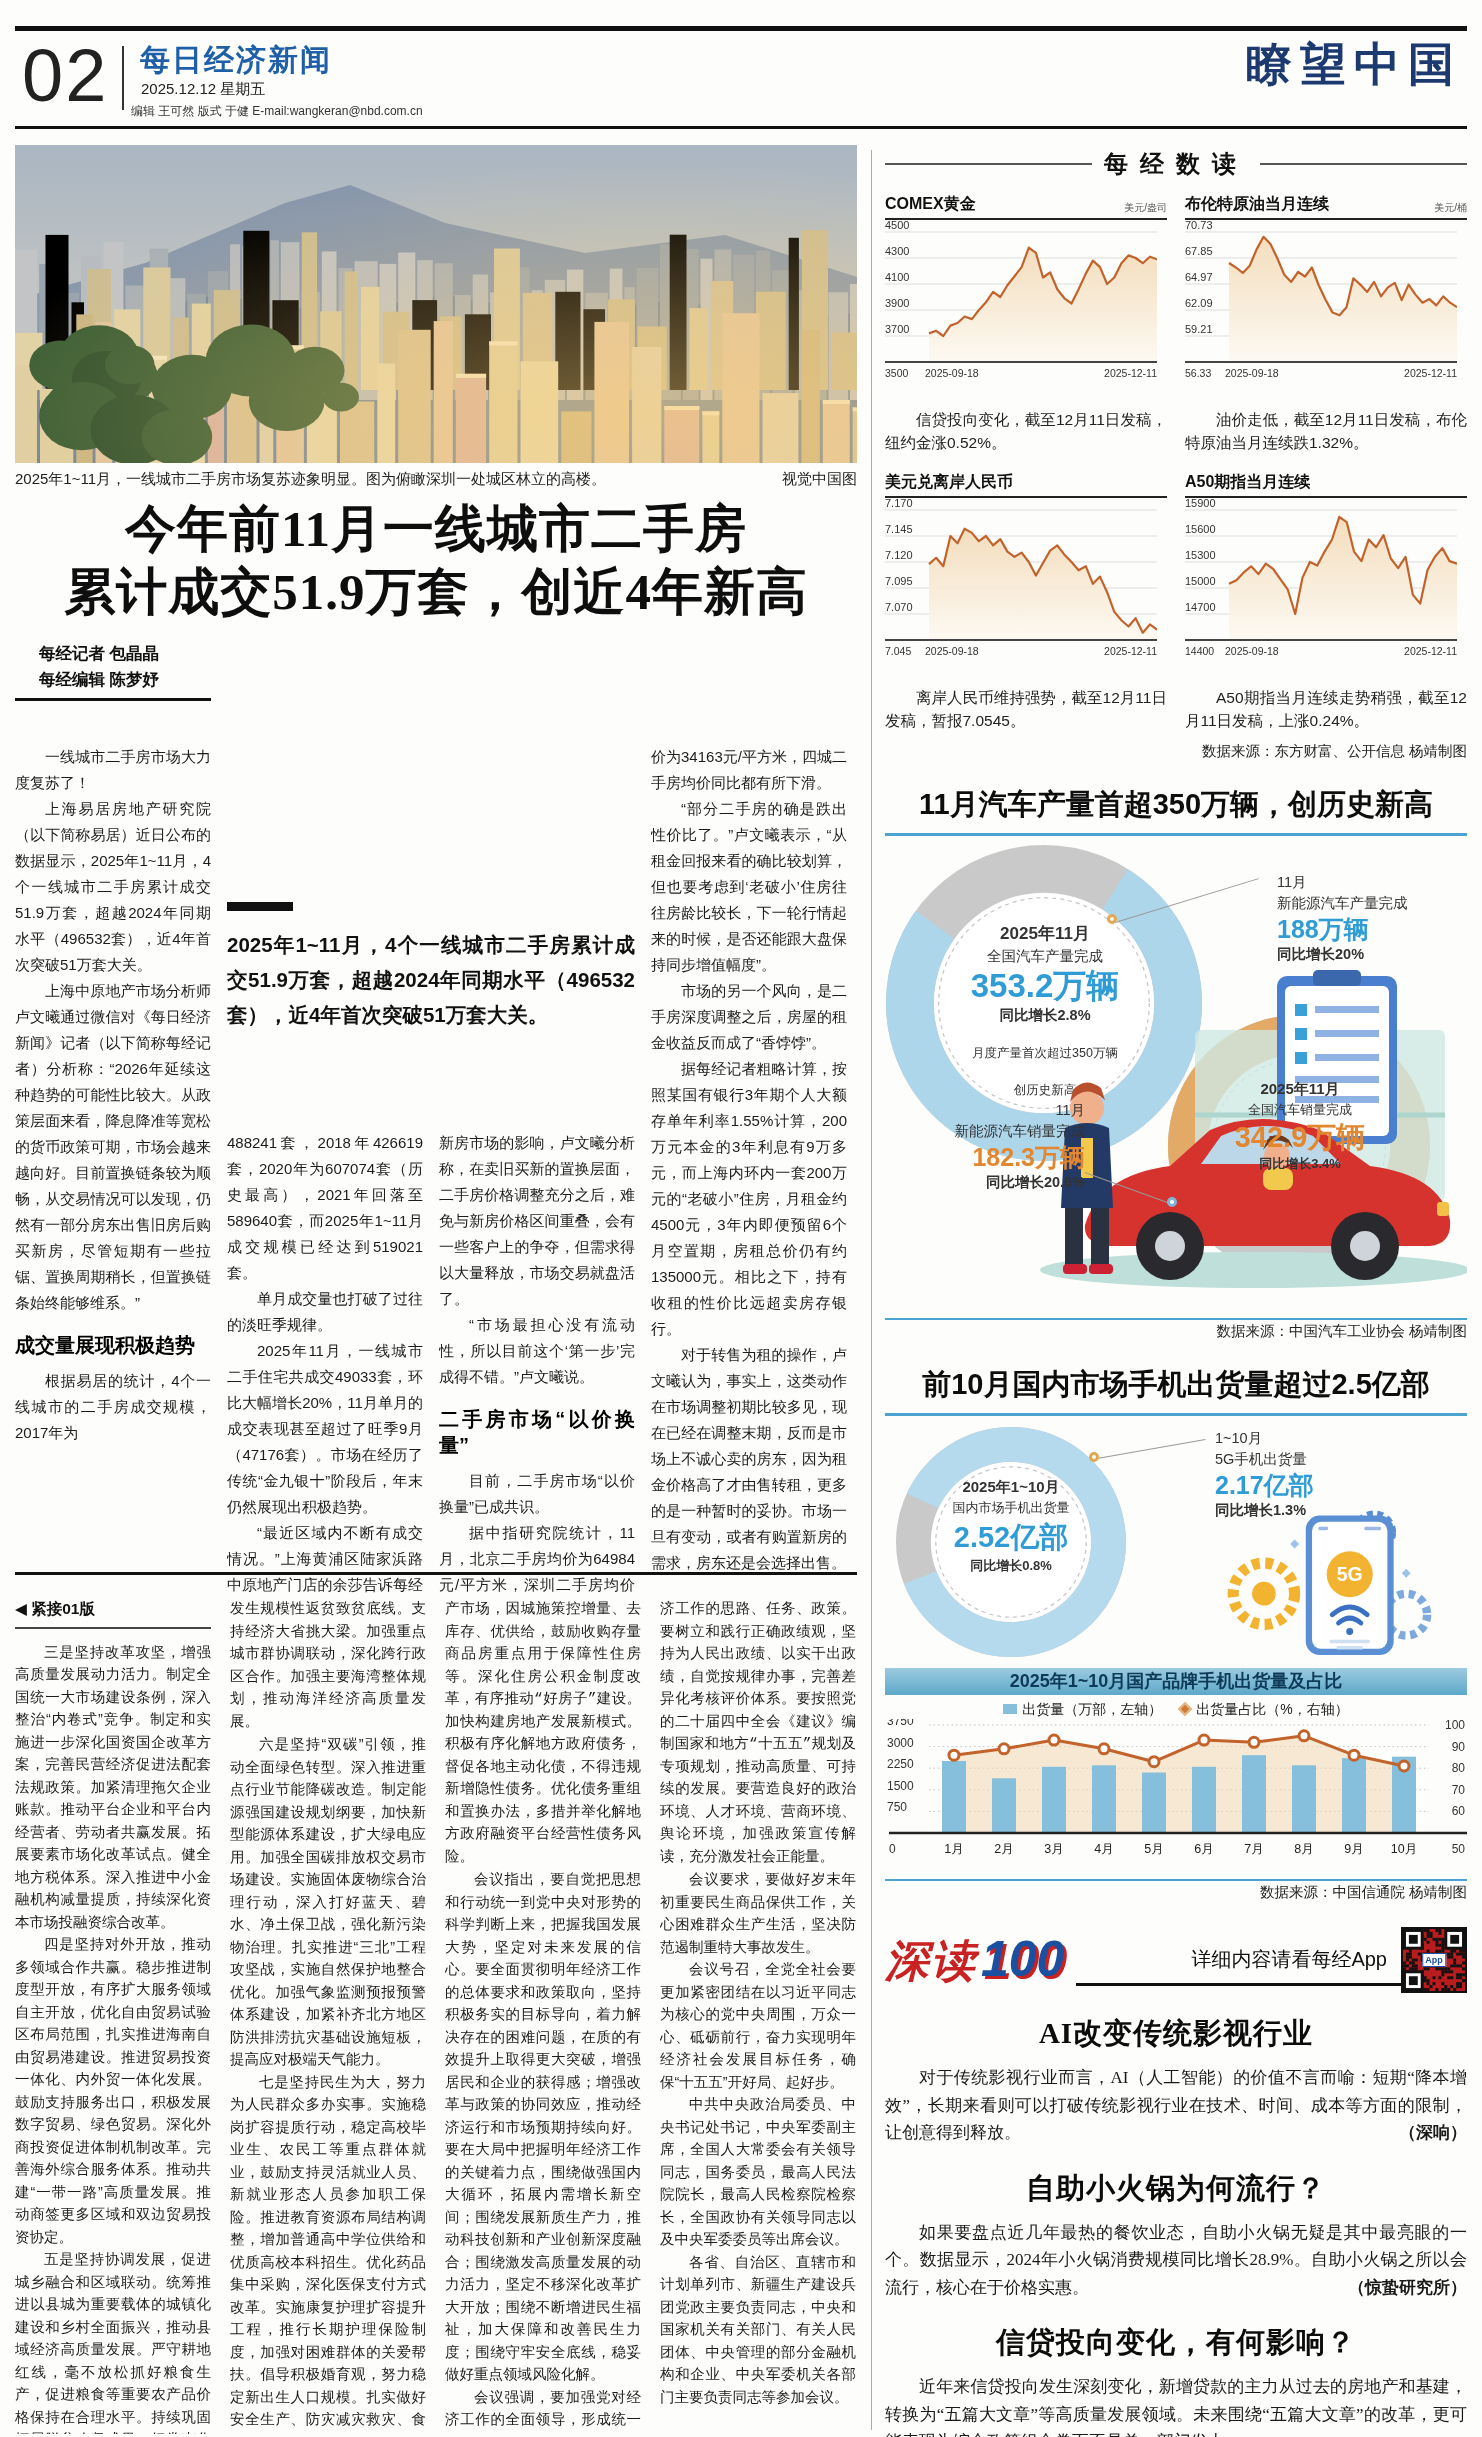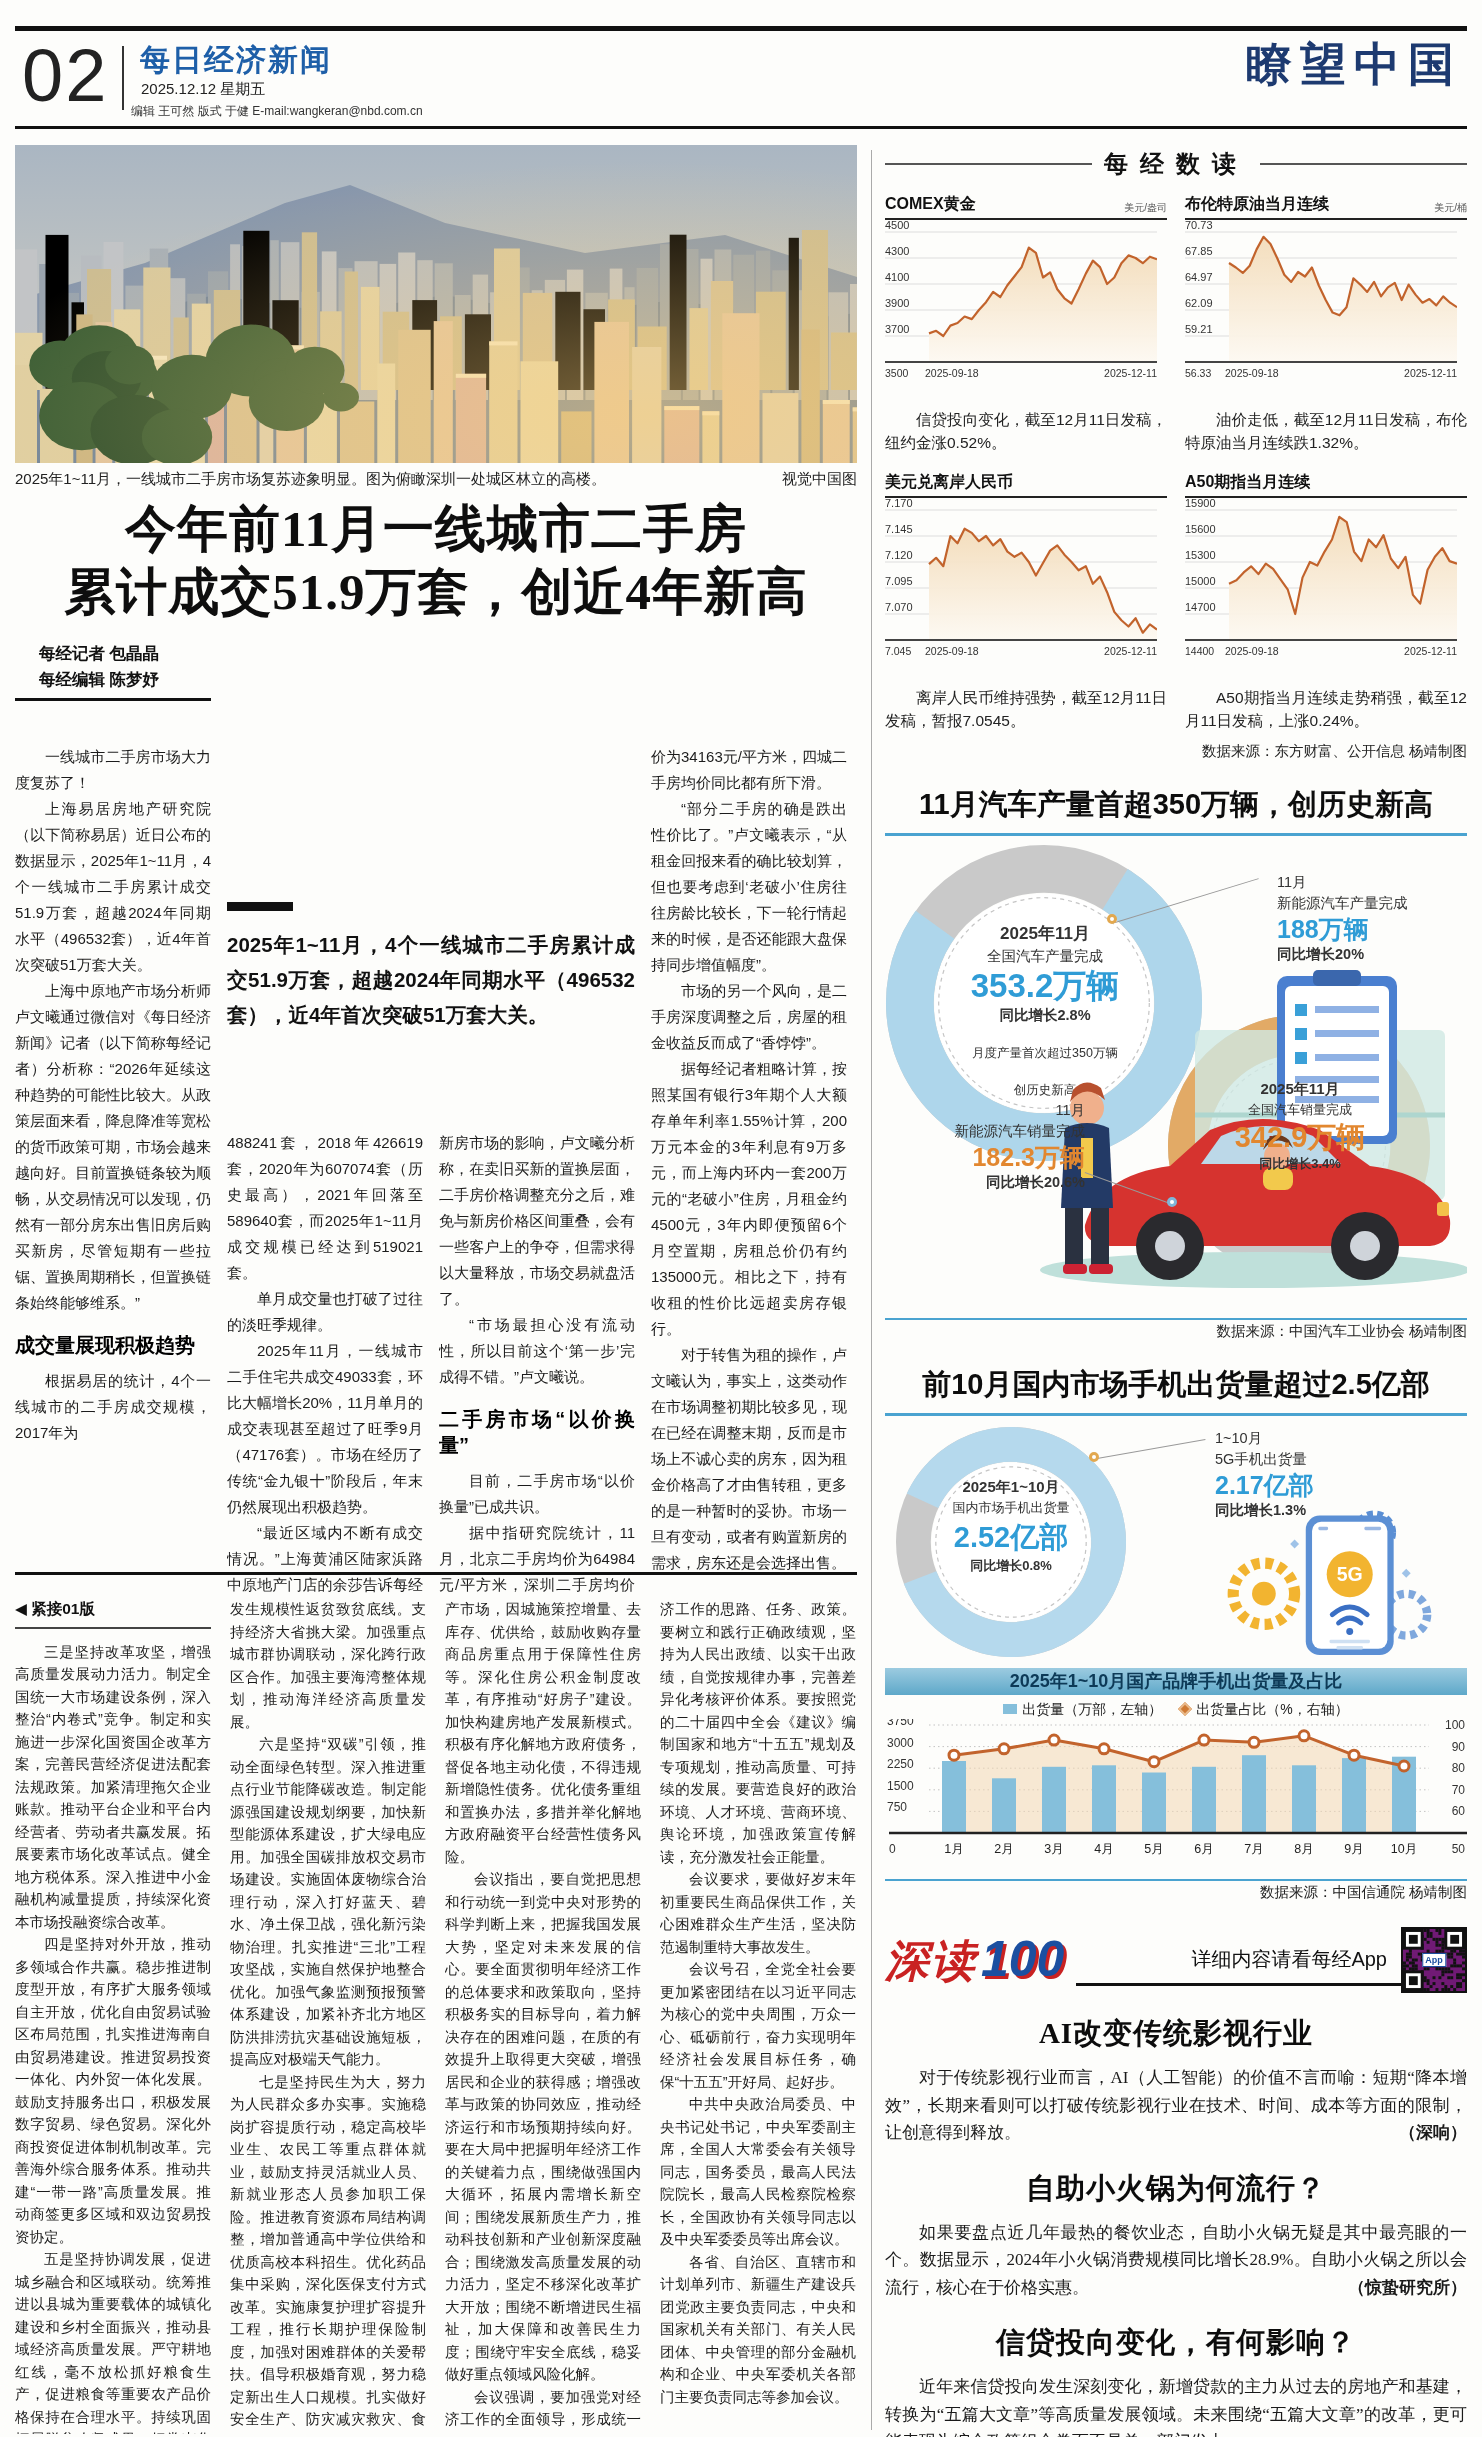--- a/index.html
+++ b/index.html
@@ -29,21 +29,21 @@
   .acol.cont > p:first-child{text-indent:0;}
   .acol h3{font-size:20px;font-weight:900;margin:16px 0 10px;text-indent:0;color:#000;}
   .introbox{left:227px;top:902px;width:408px;}
   .introdash{width:66px;height:9px;background:#111;margin-bottom:16px;}
   .introtext{font-size:20.5px;line-height:35px;font-weight:900;color:#111;text-align:justify;}
   .bigrule{left:15px;top:1572px;width:842px;height:3px;background:#111;}
   
   .bottomblock{left:15px;top:1598px;width:842px;height:836px;display:flex;gap:19px;overflow:hidden;}
   .bcol{width:196px;flex:0 0 196px;font-size:14.5px;line-height:22.5px;text-align:justify;color:#1c1c1c;overflow:hidden;}
   .bcol p{margin:0;text-indent:2em;}
-  .bcol.cont > p:first-child{text-indent:0;}
+  .bcol.cont > p:first-child{text-indent:0;font-family:Liberation Mono, monospace;}
   .contmark{font-size:15.5px;font-weight:900;color:#111;padding-bottom:6px;border-bottom:2.5px solid #444;margin-bottom:12px;}
   
   .vdiv{left:871px;top:150px;width:1px;height:2280px;background:#aaa;}
   
   .sidebar{left:885px;top:148px;width:582px;}
   .sidebar *{box-sizing:border-box;}
   .shudu-head{display:flex;align-items:center;gap:12px;margin-bottom:14px;}
   .shudu-head .hline{flex:1;height:2px;background:#555;}
   .shudu-title{font-family:"Liberation Serif","DejaVu Serif",serif;font-size:24px;font-weight:700;letter-spacing:12px;color:#111;}
   .chartgrid{display:grid;grid-template-columns:282px 282px;column-gap:18px;row-gap:10px;}
@@ -71,21 +71,21 @@
   .barhead{margin-top:8px;height:27px;background:linear-gradient(180deg,#9ccbe0,#5ea8c9);color:#0d3a57;font-weight:900;font-size:18px;text-align:center;line-height:27px;}
   .legend{display:flex;justify-content:center;gap:18px;font-size:14px;color:#222;margin-top:6px;align-items:center;}
   .lsq{display:inline-block;width:14px;height:10px;background:#85bfdb;margin-right:5px;}
   .ldi{display:inline-block;width:10px;height:10px;background:#cf7a33;transform:rotate(45deg);margin-right:6px;border:2px solid #e8b98a;}
   
   .deeplogo-row{display:flex;align-items:center;margin-top:26px;height:64px;}
   .deeplogo{font-style:italic;font-weight:900;white-space:nowrap;}
   .deeplogo .dl-cn{font-size:44px;color:#c92222;letter-spacing:2px;}
   .deeplogo .dl-num{font-size:50px;color:#1b4fa0;text-shadow:3px 3px 0 #c92222;margin-left:4px;}
   .deepmore{flex:1;text-align:right;font-size:20px;color:#111;padding-right:14px;border-bottom:3px solid #111;line-height:48px;margin-left:12px;}
-  .qr{width:66px;height:66px;position:relative;background:#701a75;border:2px solid #111;flex:0 0 66px;}
+  .qr{width:66px;height:66px;position:relative;background:#b91c1c;border:2px solid #111;flex:0 0 66px;}
   .qr .applbl{position:absolute;left:50%;top:50%;transform:translate(-50%,-50%);background:#fff;font-size:9px;font-weight:900;color:#1b4fa0;padding:1px 2px;border:1px solid #1b4fa0;}
   .deepitems h2{font-family:"Liberation Serif","DejaVu Serif",serif;text-align:center;font-size:29px;font-weight:900;color:#0c0c0c;margin:22px 0 10px;letter-spacing:1px;}
   .deepitems p{font-family:"Liberation Serif","DejaVu Serif",serif;font-size:17px;line-height:27.5px;text-align:justify;text-indent:2em;margin:0;color:#1a1a1a;}
   .deepitems p .src{float:right;font-weight:700;}
   svg text{font-family:"Liberation Sans","DejaVu Sans",sans-serif;}
 </style>
 </head>
 <body>
 
 <div id="page">

